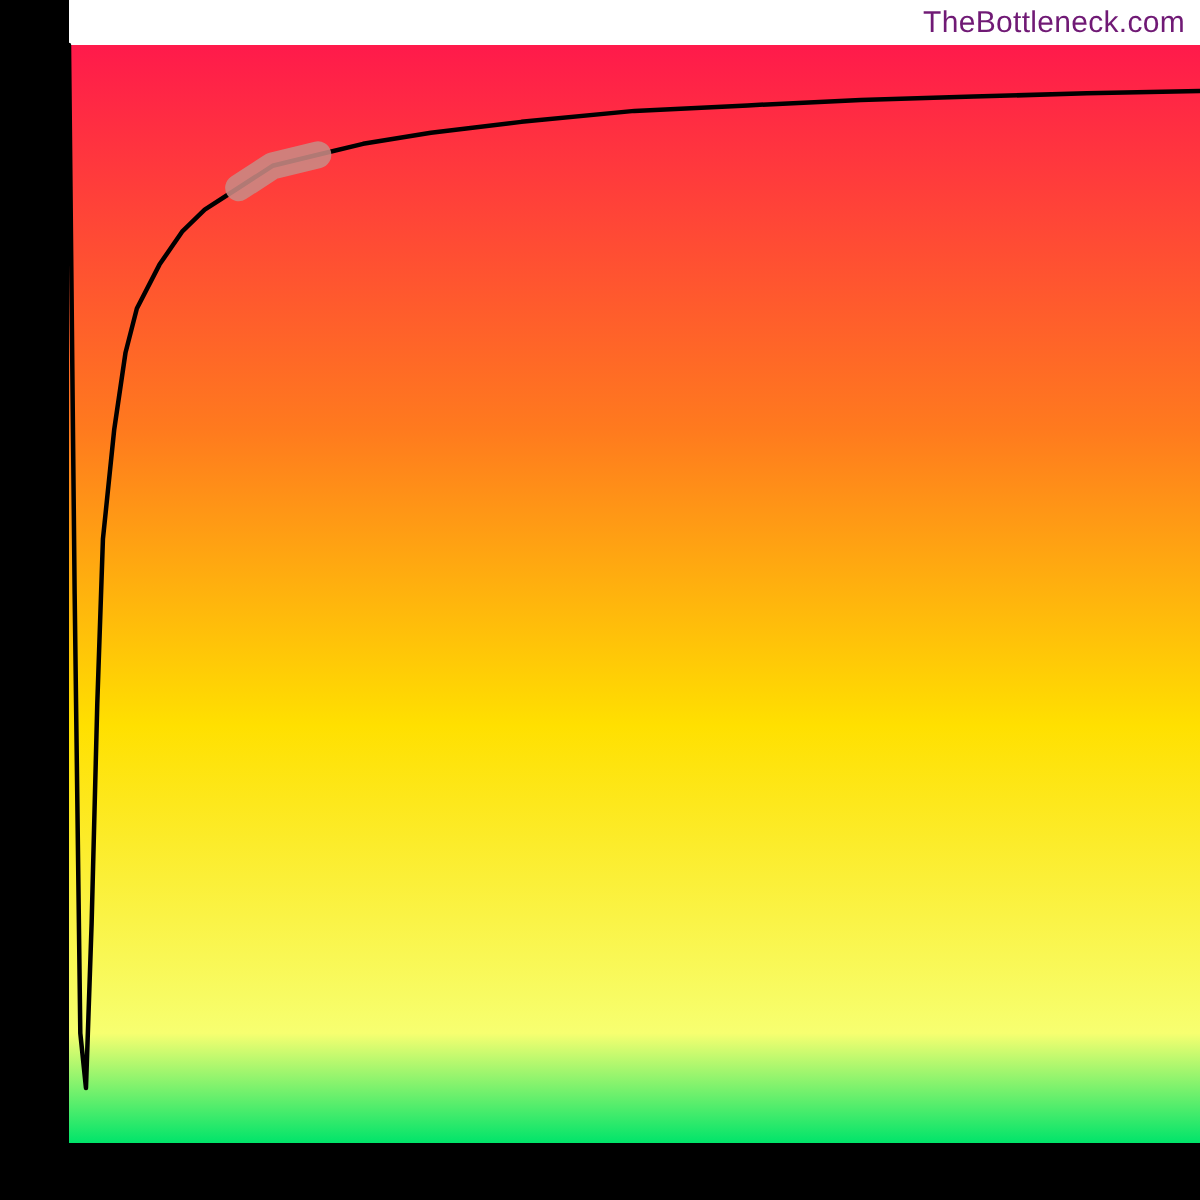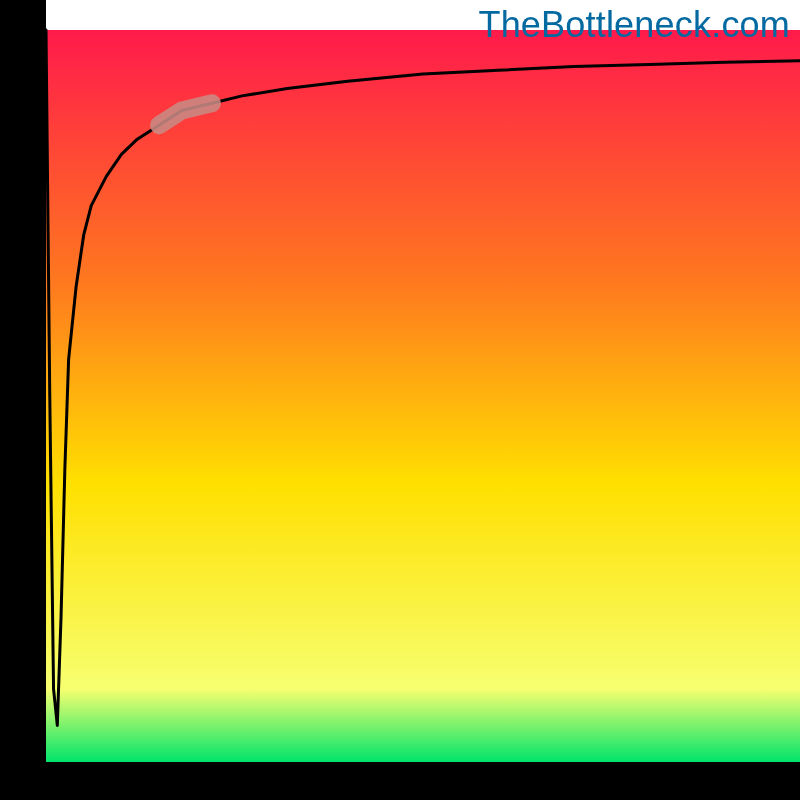--- a/index.html
+++ b/index.html
@@ -13,22 +13,22 @@
   }
   .stage {
     position: relative;
     width: 800px;
     height: 800px;
   }
   .watermark {
     position: absolute;
     top: 4px;
     right: 10px;
-    font-size: 36px;
-    color: #0369a1;
+    font-size: 20px;
+    color: #701a75;
     font-weight: 400;
     letter-spacing: 0.2px;
     z-index: 20;
   }
   svg.chart {
     position: absolute;
     top: 0;
     left: 0;
     width: 800px;
     height: 800px;

